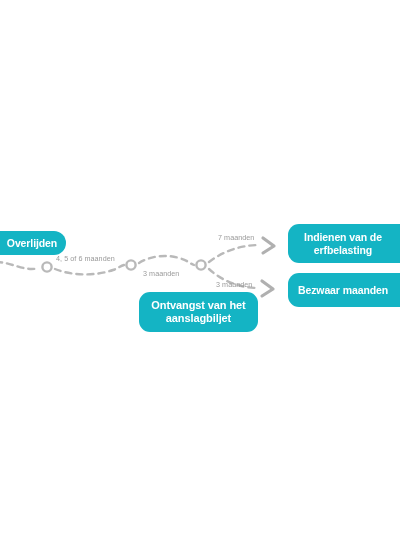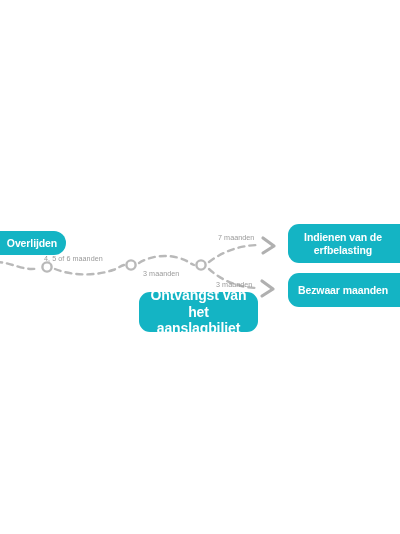--- a/index.html
+++ b/index.html
@@ -69,21 +69,21 @@
     border-radius: 11px;
     font-size: 10.5px;
   }
   
   #box-ontvangst {
     left: 139px;
     top: 292px;
     width: 119px;
     height: 40px;
     border-radius: 11px;
-    font-size: 14px;
+    font-size: 11px;
   }
   
   #box-betalen {
     left: 288px;
     top: 224px;
     width: 124px;
     height: 39px;
     border-radius: 11px;
     font-size: 10.5px;
     padding-right: 14px;
@@ -100,21 +100,21 @@
   }
   
   .duration-label {
     position: absolute;
     color: #9a9a9a;
     font-size: 7.2px;
     font-weight: normal;
     white-space: nowrap;
     letter-spacing: 0.05px;
   }
-  #dur-456 { left: 44px;  top: 254px; }
+  #dur-456 { left: 56px;  top: 254px; }
   #dur-3a  { left: 143px; top: 269px; }
   #dur-2   { left: 218px; top: 233px; }
   #dur-3b  { left: 216px; top: 280px; }
 </style>
 </head>
 <body>
 
 <div id="canvas">
 
   <svg id="flow-svg" viewBox="0 0 400 534" aria-hidden="true">

